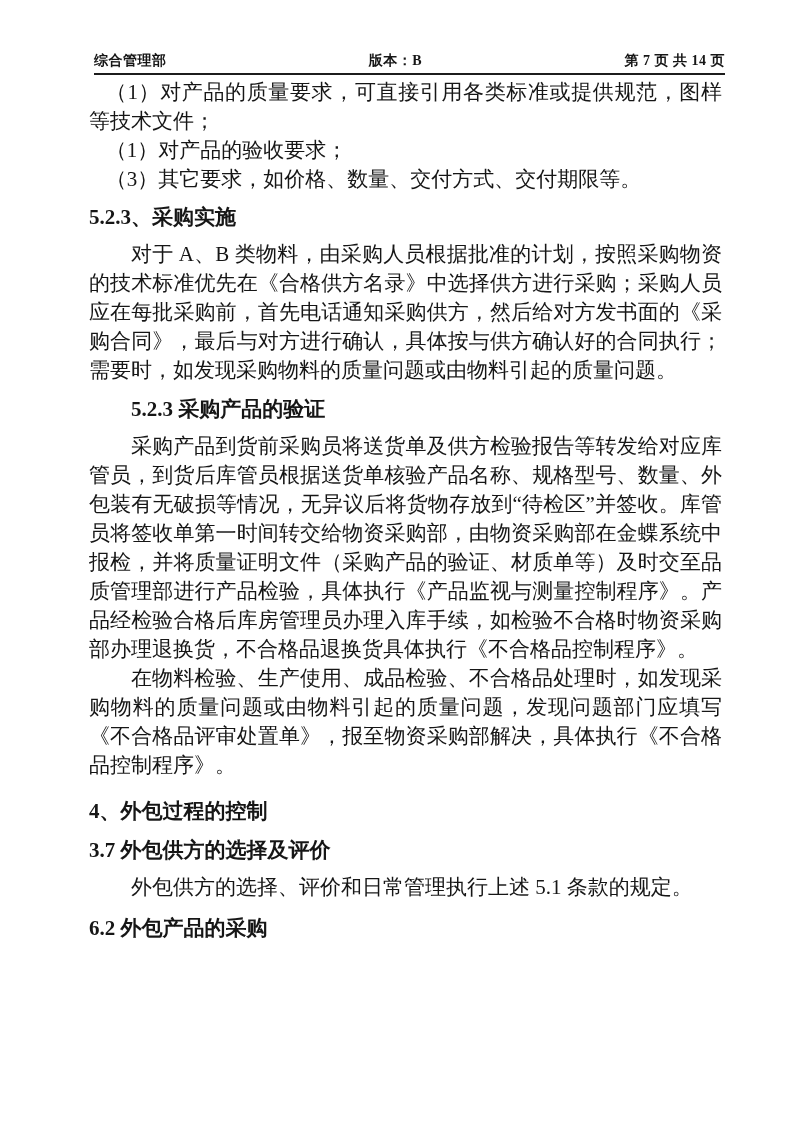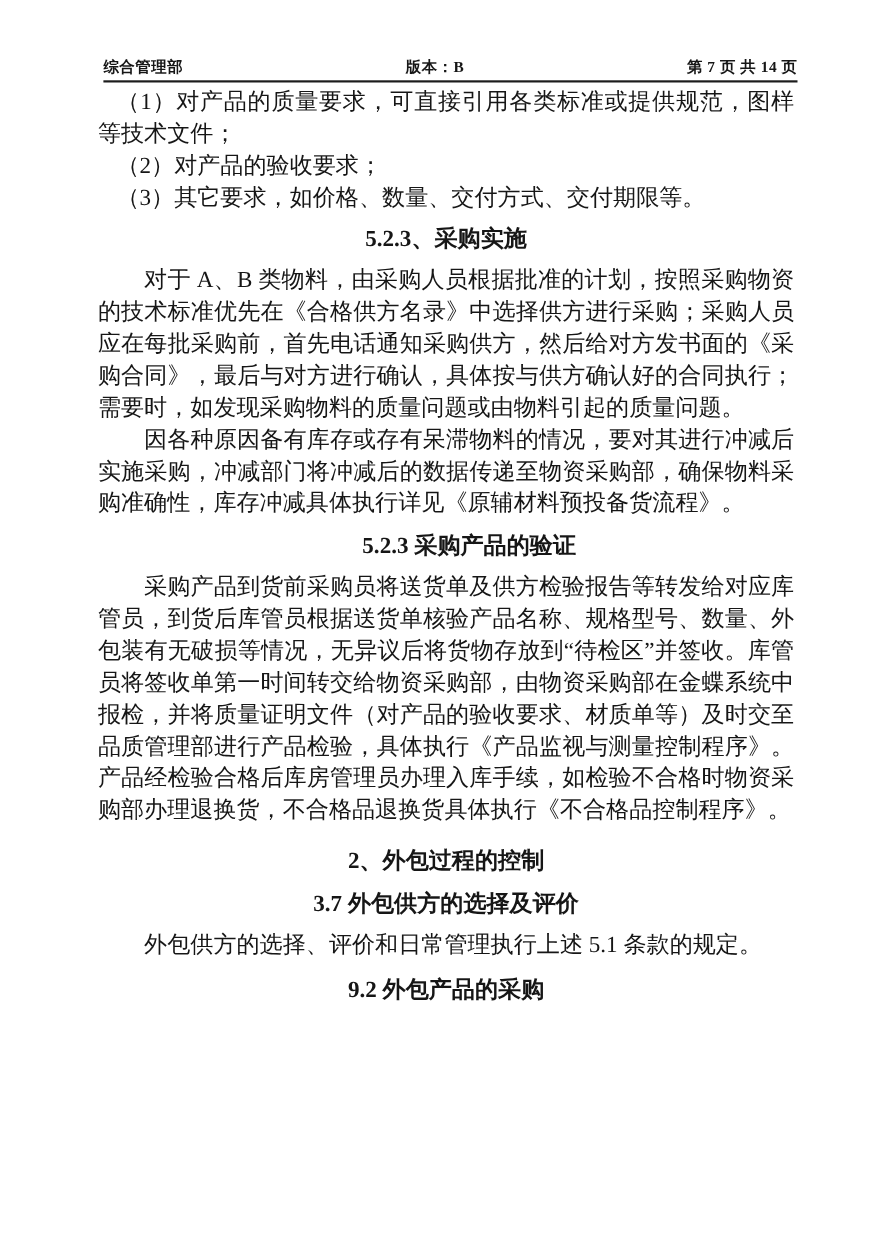--- a/index.html
+++ b/index.html
@@ -41,21 +41,21 @@
     word-break: break-all;
   }
 
   .li { text-indent: 0.8em; }
   .p  { text-indent: 2em; }
 
   .h {
     font-weight: 700;
     font-size: 21px;
     line-height: 30px;
-    text-align: center;
+    text-align: left;
   }
   .h-indent { text-indent: 2em; }
 
   .mt8  { margin-top: 8px; }
   .mt11 { margin-top: 11px; }
   .mt13 { margin-top: 9px; }
   .mt16 { margin-top: 16px; }
   .mb8  { margin-bottom: 8px; }
 </style>
 </head>
@@ -64,34 +64,34 @@
 <div class="page">
 
   <header class="doc-header">
     <span>综合管理部</span>
     <span>版本：B</span>
     <span>第 7 页 共 14 页</span>
   </header>
 
   <main class="doc-body">
     <p class="li">（1）对产品的质量要求，可直接引用各类标准或提供规范，图样等技术文件；</p>
-    <p class="li">（2）对产品的验收要求；</p>
+    <p class="li">（1）对产品的验收要求；</p>
     <p class="li">（3）其它要求，如价格、数量、交付方式、交付期限等。</p>
 
     <h3 class="h mt8 mb8">5.2.3、采购实施</h3>
 
     <p class="p">对于 A、B 类物料，由采购人员根据批准的计划，按照采购物资的技术标准优先在《合格供方名录》中选择供方进行采购；采购人员应在每批采购前，首先电话通知采购供方，然后给对方发书面的《采购合同》，最后与对方进行确认，具体按与供方确认好的合同执行；需要时，如发现采购物料的质量问题或由物料引起的质量问题。</p>
-    <p class="p">因各种原因备有库存或存有呆滞物料的情况，要对其进行冲减后实施采购，冲减部门将冲减后的数据传递至物资采购部，确保物料采购准确性，库存冲减具体执行详见《原辅材料预投备货流程》。</p>
 
     <h3 class="h h-indent mt13 mb8">5.2.3 采购产品的验证</h3>
 
-    <p class="p">采购产品到货前采购员将送货单及供方检验报告等转发给对应库管员，到货后库管员根据送货单核验产品名称、规格型号、数量、外包装有无破损等情况，无异议后将货物存放到“待检区”并签收。库管员将签收单第一时间转交给物资采购部，由物资采购部在金蝶系统中报检，并将质量证明文件（对产品的验收要求、材质单等）及时交至品质管理部进行产品检验，具体执行《产品监视与测量控制程序》。产品经检验合格后库房管理员办理入库手续，如检验不合格时物资采购部办理退换货，不合格品退换货具体执行《不合格品控制程序》。</p>
+    <p class="p">采购产品到货前采购员将送货单及供方检验报告等转发给对应库管员，到货后库管员根据送货单核验产品名称、规格型号、数量、外包装有无破损等情况，无异议后将货物存放到“待检区”并签收。库管员将签收单第一时间转交给物资采购部，由物资采购部在金蝶系统中报检，并将质量证明文件（采购产品的验证、材质单等）及时交至品质管理部进行产品检验，具体执行《产品监视与测量控制程序》。产品经检验合格后库房管理员办理入库手续，如检验不合格时物资采购部办理退换货，不合格品退换货具体执行《不合格品控制程序》。</p>
+    <p class="p">在物料检验、生产使用、成品检验、不合格品处理时，如发现采购物料的质量问题或由物料引起的质量问题，发现问题部门应填写《不合格品评审处置单》，报至物资采购部解决，具体执行《不合格品控制程序》。</p>
 
-    <h3 class="h mt16">2、外包过程的控制</h3>
+    <h3 class="h mt16">4、外包过程的控制</h3>
 
     <h3 class="h mt13">3.7 外包供方的选择及评价</h3>
 
     <p class="p mt8">外包供方的选择、评价和日常管理执行上述 5.1 条款的规定。</p>
 
-    <h3 class="h mt11">9.2 外包产品的采购</h3>
+    <h3 class="h mt11">6.2 外包产品的采购</h3>
   </main>
 
 </div>
 
 </body></html>

